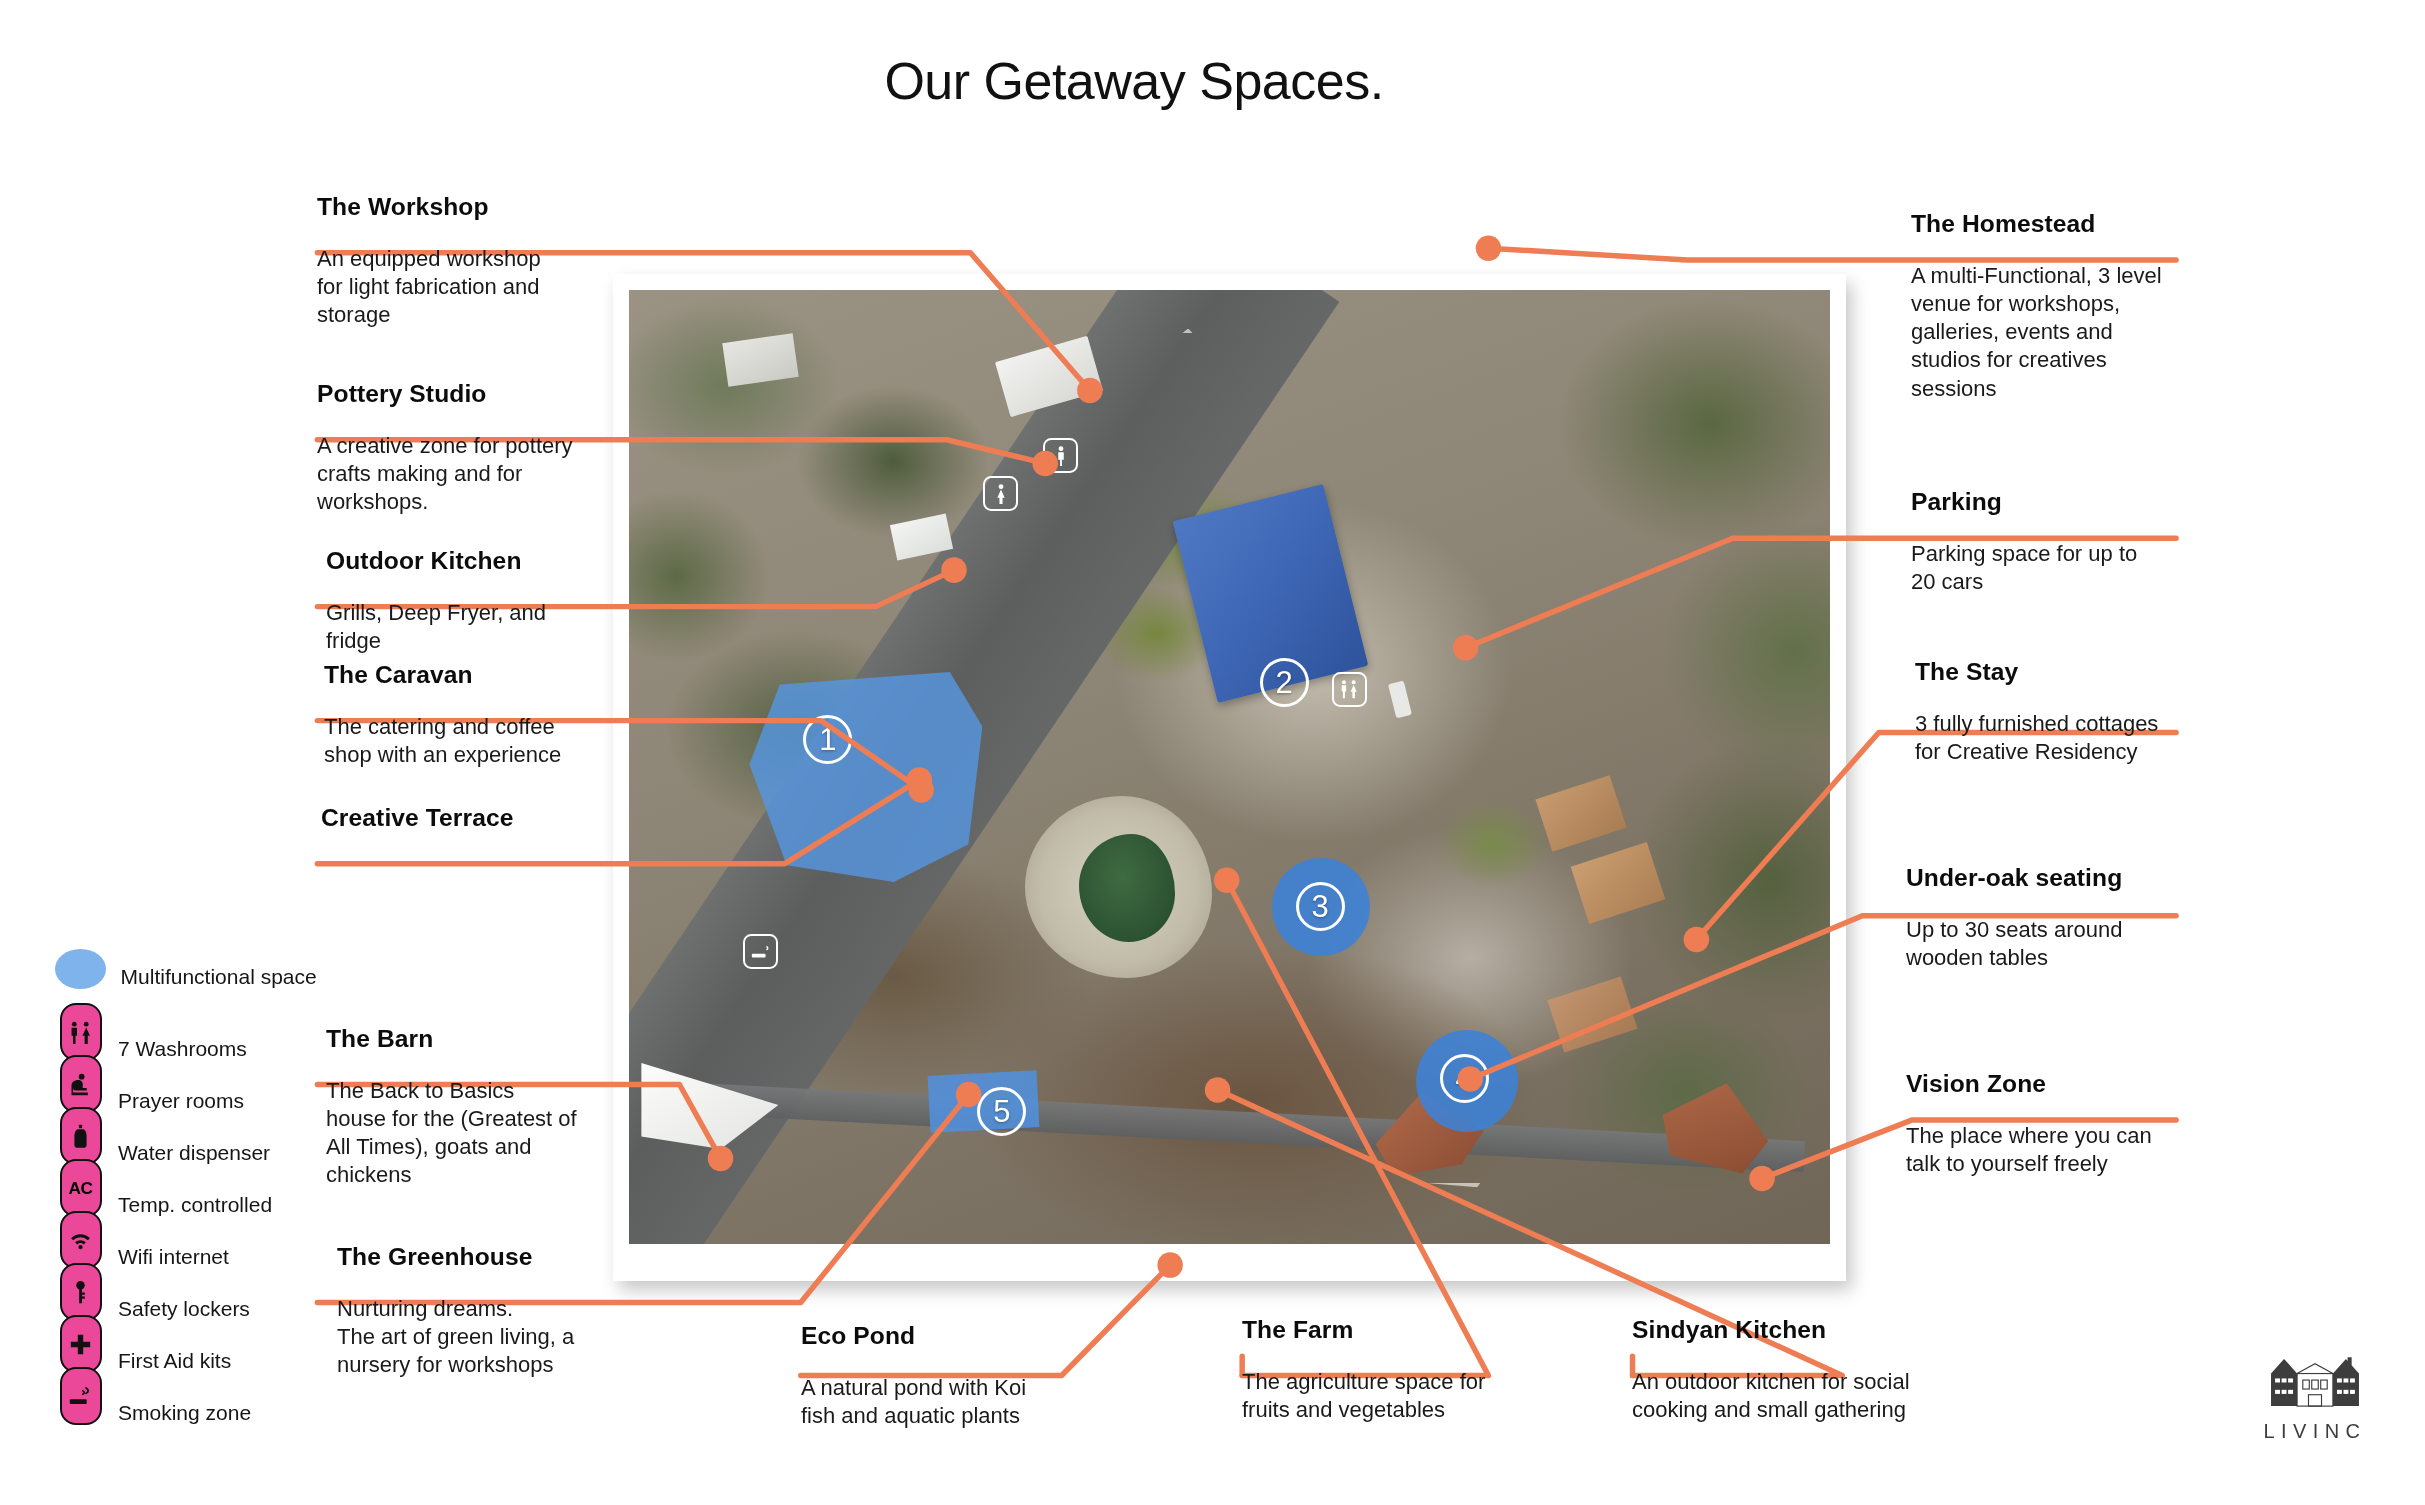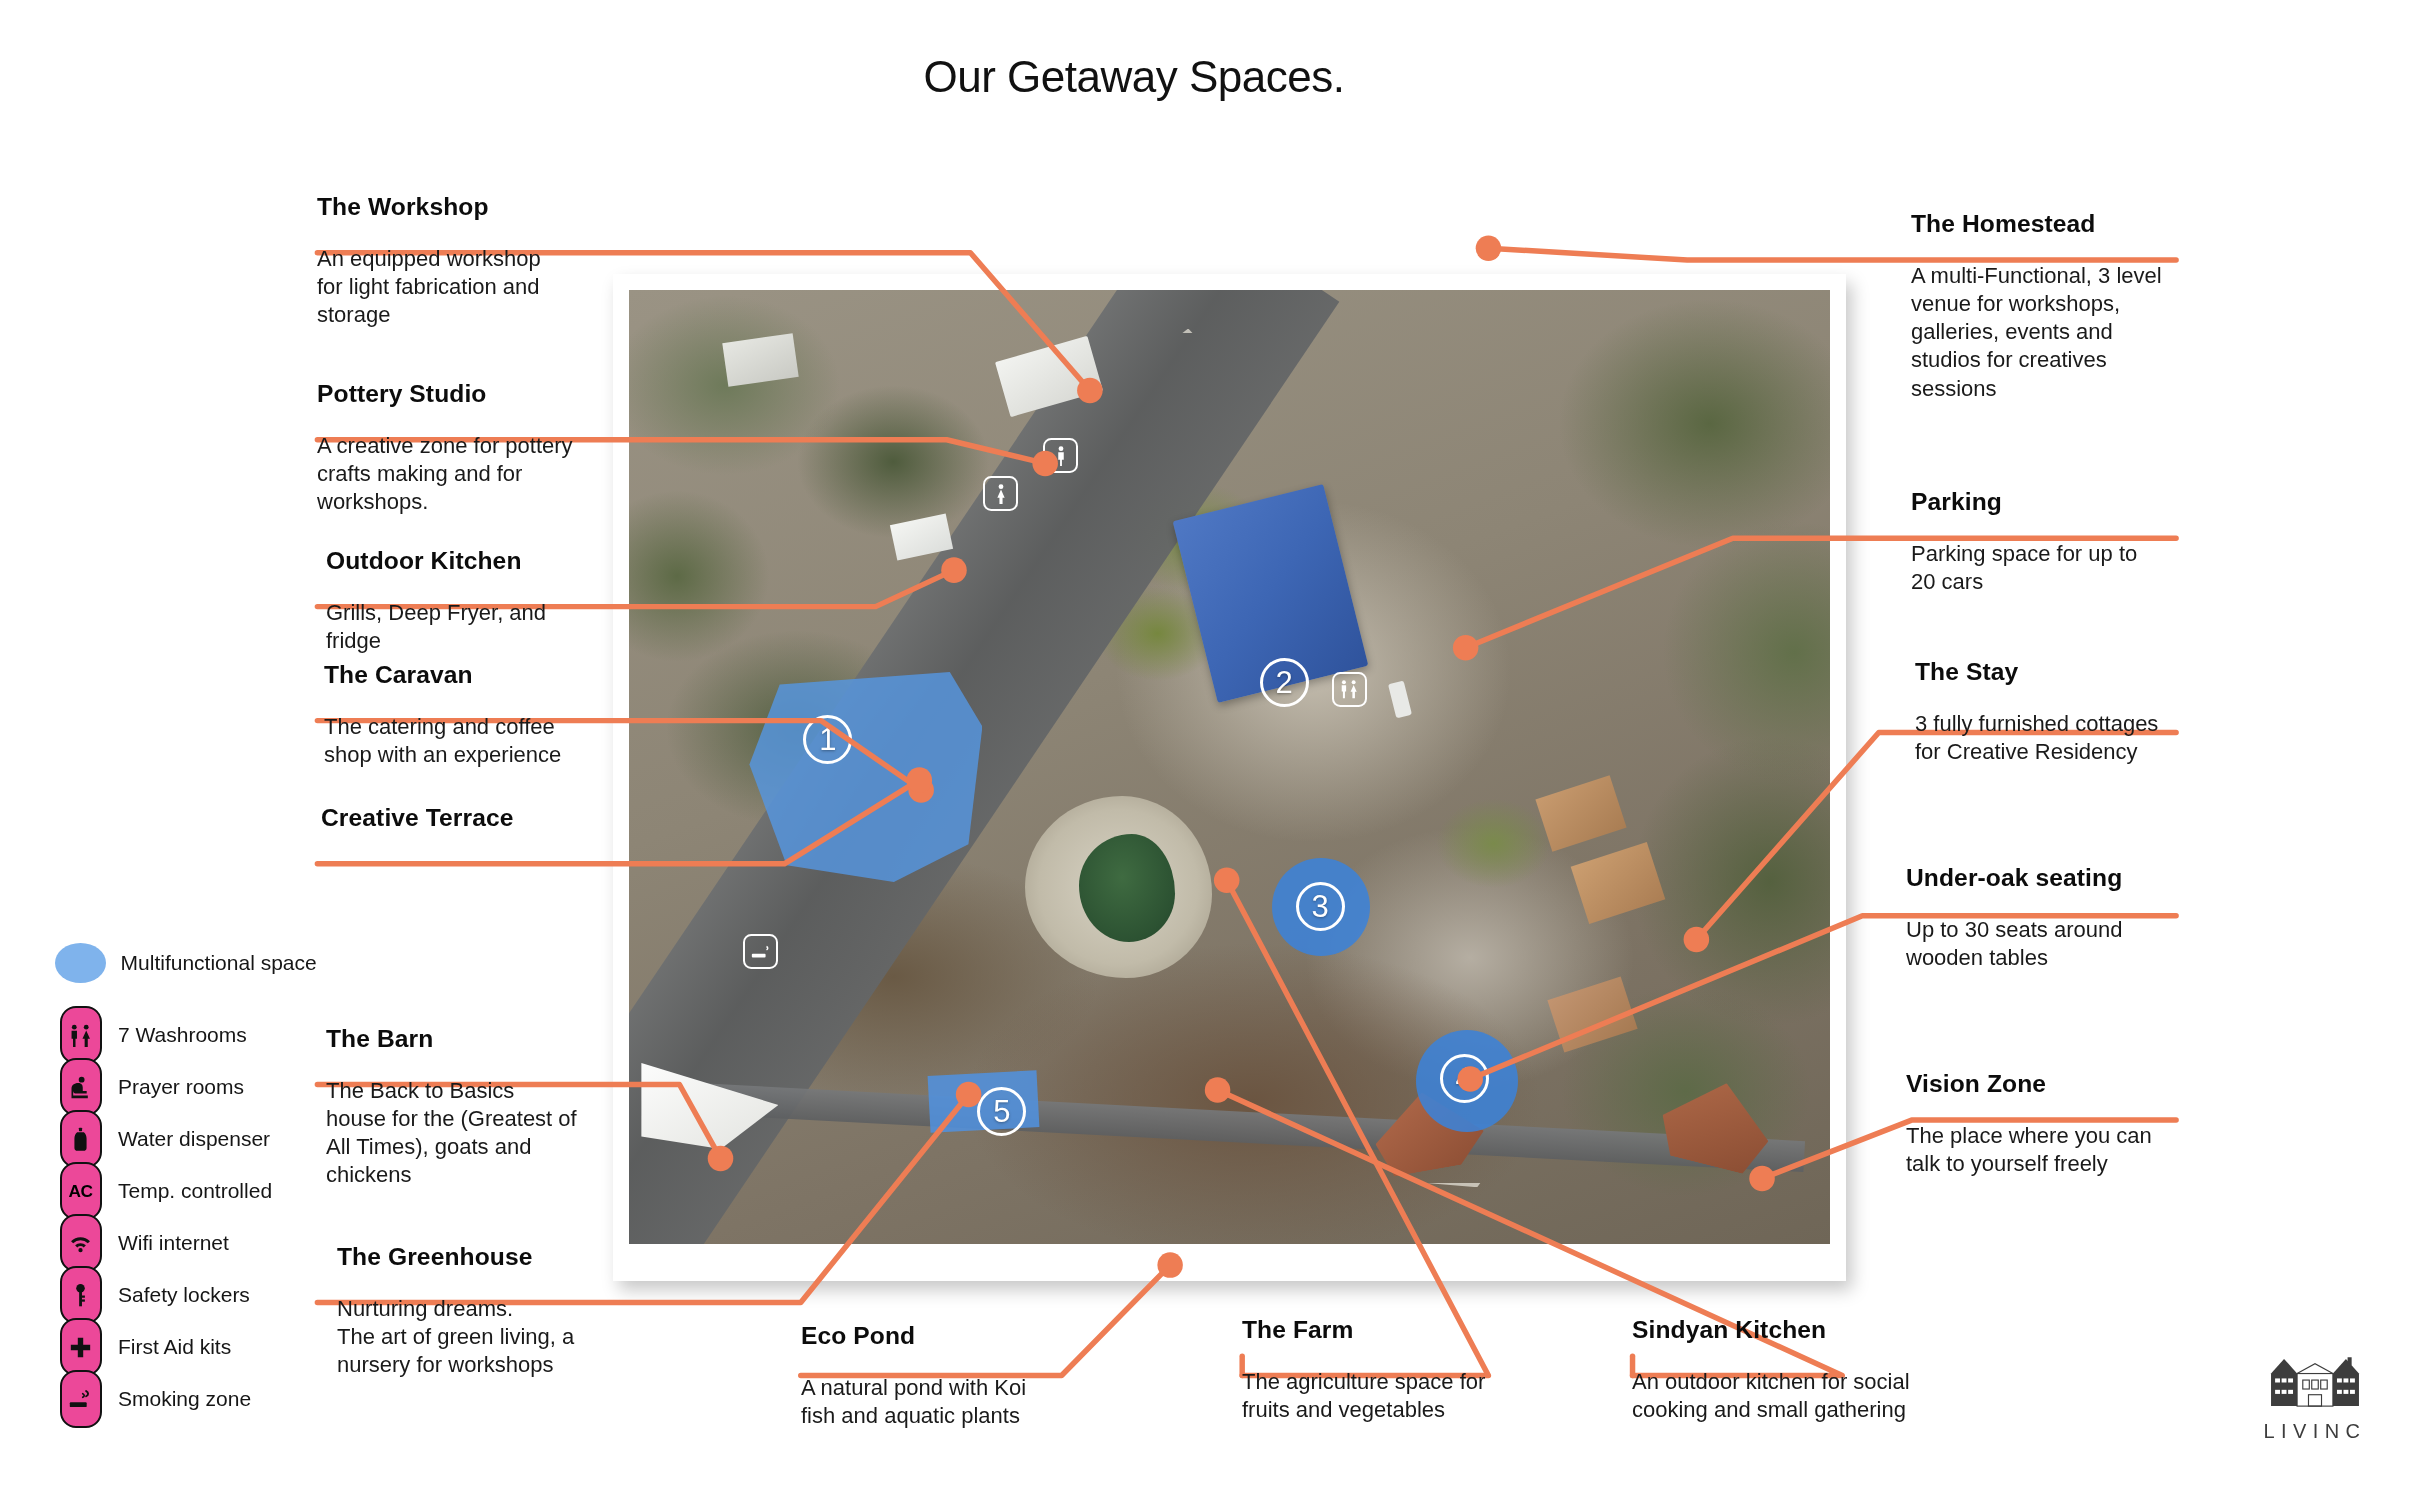--- a/index.html
+++ b/index.html
@@ -9,21 +9,21 @@
     background: #ffffff;
     font-family: "Liberation Sans", sans-serif;
     overflow: hidden;
   }
   #stage { position: relative; width: 2426px; height: 1506px; background:#fff; }
 
   
   .page-title {
     position: absolute; top: 53px; left: 0; width: 2268px;
     text-align: center;
-    font-size: 44px; font-weight: 400; letter-spacing: -0.5px;
+    font-size: 52px; font-weight: 400; letter-spacing: -0.5px;
     color: #111; line-height: 1.1;
   }
 
   
   .photo-frame {
     position: absolute;
     left: 613px; top: 274px; width: 1233px; height: 1007px;
     background: #ffffff;
     padding: 16.4px 16.4px 36px 16.4px;
     box-shadow: 5.5px 9px 16.4px rgba(0,0,0,0.22);
@@ -167,21 +167,21 @@
     white-space: nowrap;
   }
   .callout .c-desc {
     font-size: 22px; font-weight: 400; color:#1a1a1a; line-height: 1.28;
     margin-top: 24px;
   }
   .callout.right-side .c-title, .callout.right-side .c-desc { text-align: left; }
 
   
   .legend { position: absolute; left: 55px; top: 937px; width: 301px; }
-  .legend-row { display:flex; align-items:center; height: 52px; }
+  .legend-row { display:flex; align-items:flex-end; height: 52px; }
   .legend-swatch {
     width: 51px; height: 40px; border-radius: 50%;
     background: #7fb3ec; margin-right: 14.6px; flex: none;
   }
   .legend-icon {
     width: 42px; height: 58px; border: 2.7px solid #111; border-radius: 16px;
     margin-right: 16.4px; margin-left: 4.6px; flex:none;
     display:flex; align-items:center; justify-content:center; background:#ec4899;
   }
   .legend-icon svg { width: 27px; height: 27px; fill:#111; }

